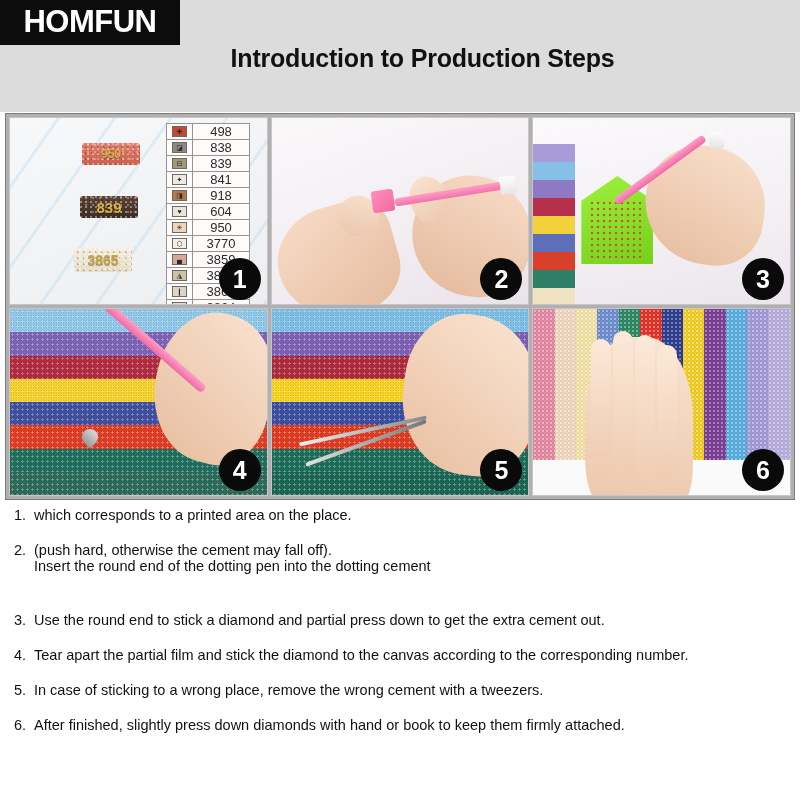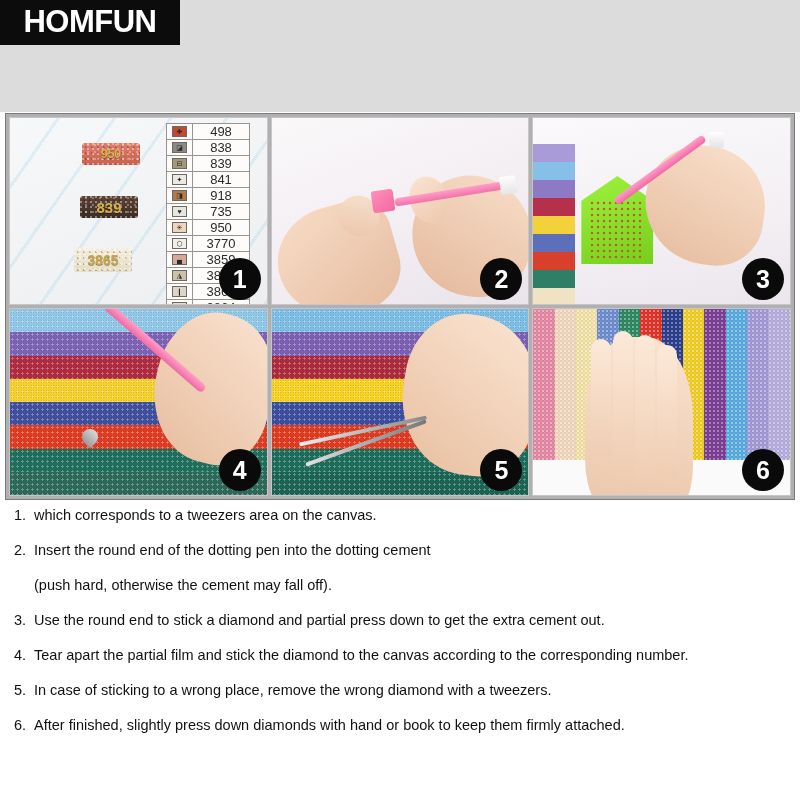--- a/index.html
+++ b/index.html
@@ -230,20 +230,21 @@
   .ins-line.l1{margin-bottom:19px;}
   .ins-item{margin-bottom:19px;}
 </style>
 </head>
 <body>
 
 <div class="header">
   <div class="logo">
     <span class="logo-text">HOMFUN</span>
   </div>
+  <div class="title-en">Introduction to Production Steps</div>
 </div>
 
 <div class="grid">
 
   <div class="panel">
     <div class="p1-bg"></div>
     <div class="bag bag1">
         <span>950</span>
       </div>
     <div class="bag bag2">
@@ -281,21 +282,21 @@
           <tr>
             <td class="dmc-sym">
               <div style="background: rgb(181, 121, 76);">◨</div>
             </td>
             <td class="dmc-num">918</td>
           </tr>
           <tr>
             <td class="dmc-sym">
               <div style="background: rgb(232, 229, 222);">♥</div>
             </td>
-            <td class="dmc-num">735</td>
+            <td class="dmc-num">604</td>
           </tr>
           <tr>
             <td class="dmc-sym">
               <div style="background: rgb(239, 212, 190);">✳</div>
             </td>
             <td class="dmc-num">950</td>
           </tr>
           <tr>
             <td class="dmc-sym">
               <div style="background: rgb(242, 239, 233);">⬡</div>
@@ -426,46 +427,46 @@
       <div class="p6-finger" style="left: 102px; top: 26px; height: 146px;"></div>
       <div class="p6-finger" style="left: 124px; top: 36px; height: 132px;"></div>
     </div>
 
 </div>
 
 <div class="instructions">
     <div class="ins-item">
       <div class="ins-num">1.</div>
       <div class="ins-body">
-        <p class="ins-line">which corresponds to a tweezers area on the canvas.</p>
+        <p class="ins-line">which corresponds to a printed area on the place.</p>
       </div>
     </div>
     <div class="ins-item">
       <div class="ins-num">2.</div>
       <div class="ins-body">
+        <p class="ins-line">(push hard, otherwise the cement may fall off).</p>
         <p class="ins-line l1">Insert the round end of the dotting pen into the dotting cement</p>
-        <p class="ins-line">(push hard, otherwise the cement may fall off).</p>
       </div>
     </div>
     <div class="ins-item">
       <div class="ins-num">3.</div>
       <div class="ins-body">
         <p class="ins-line">Use the round end to stick a diamond and partial press down to get the extra cement out.</p>
       </div>
     </div>
     <div class="ins-item">
       <div class="ins-num">4.</div>
       <div class="ins-body">
         <p class="ins-line">Tear apart the partial film and stick the diamond to the canvas according to the corresponding number.</p>
       </div>
     </div>
     <div class="ins-item">
       <div class="ins-num">5.</div>
       <div class="ins-body">
-        <p class="ins-line">In case of sticking to a wrong place, remove the wrong diamond with a tweezers.</p>
+        <p class="ins-line">In case of sticking to a wrong place, remove the wrong cement with a tweezers.</p>
       </div>
     </div>
     <div class="ins-item">
       <div class="ins-num">6.</div>
       <div class="ins-body">
         <p class="ins-line">After finished, slightly press down diamonds with hand or book to keep them firmly attached.</p>
       </div>
     </div>
   </div>
 

